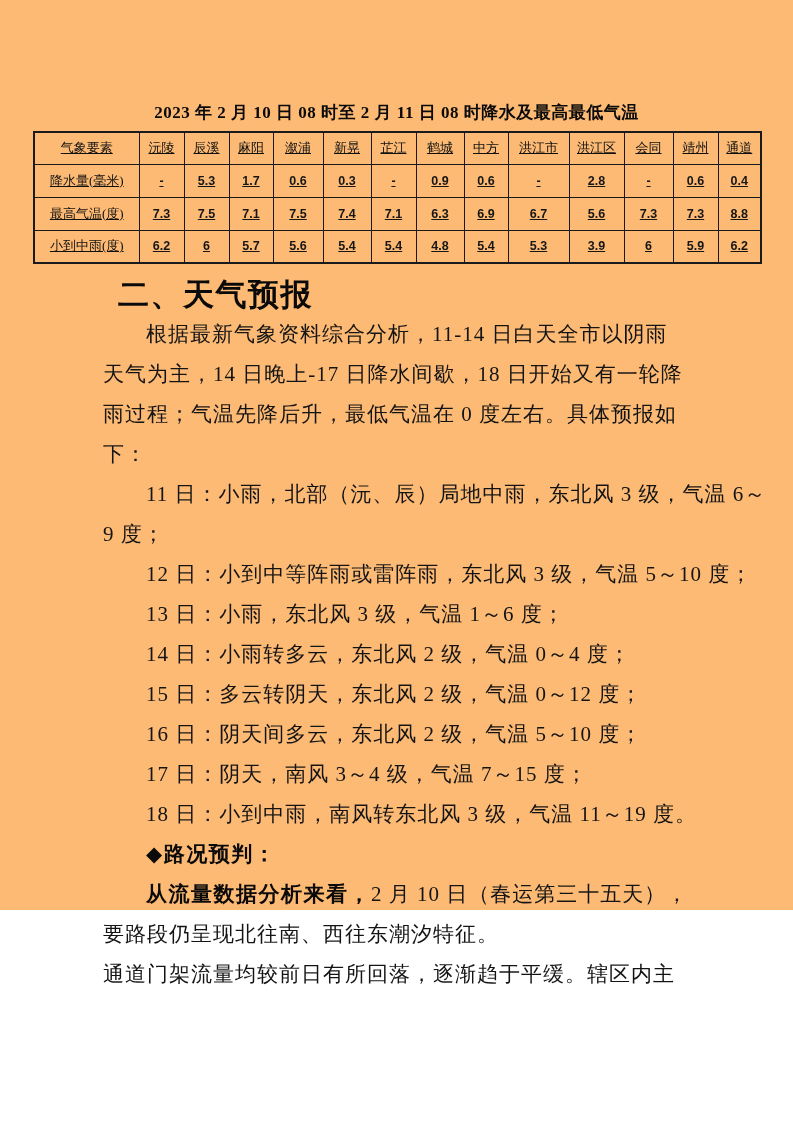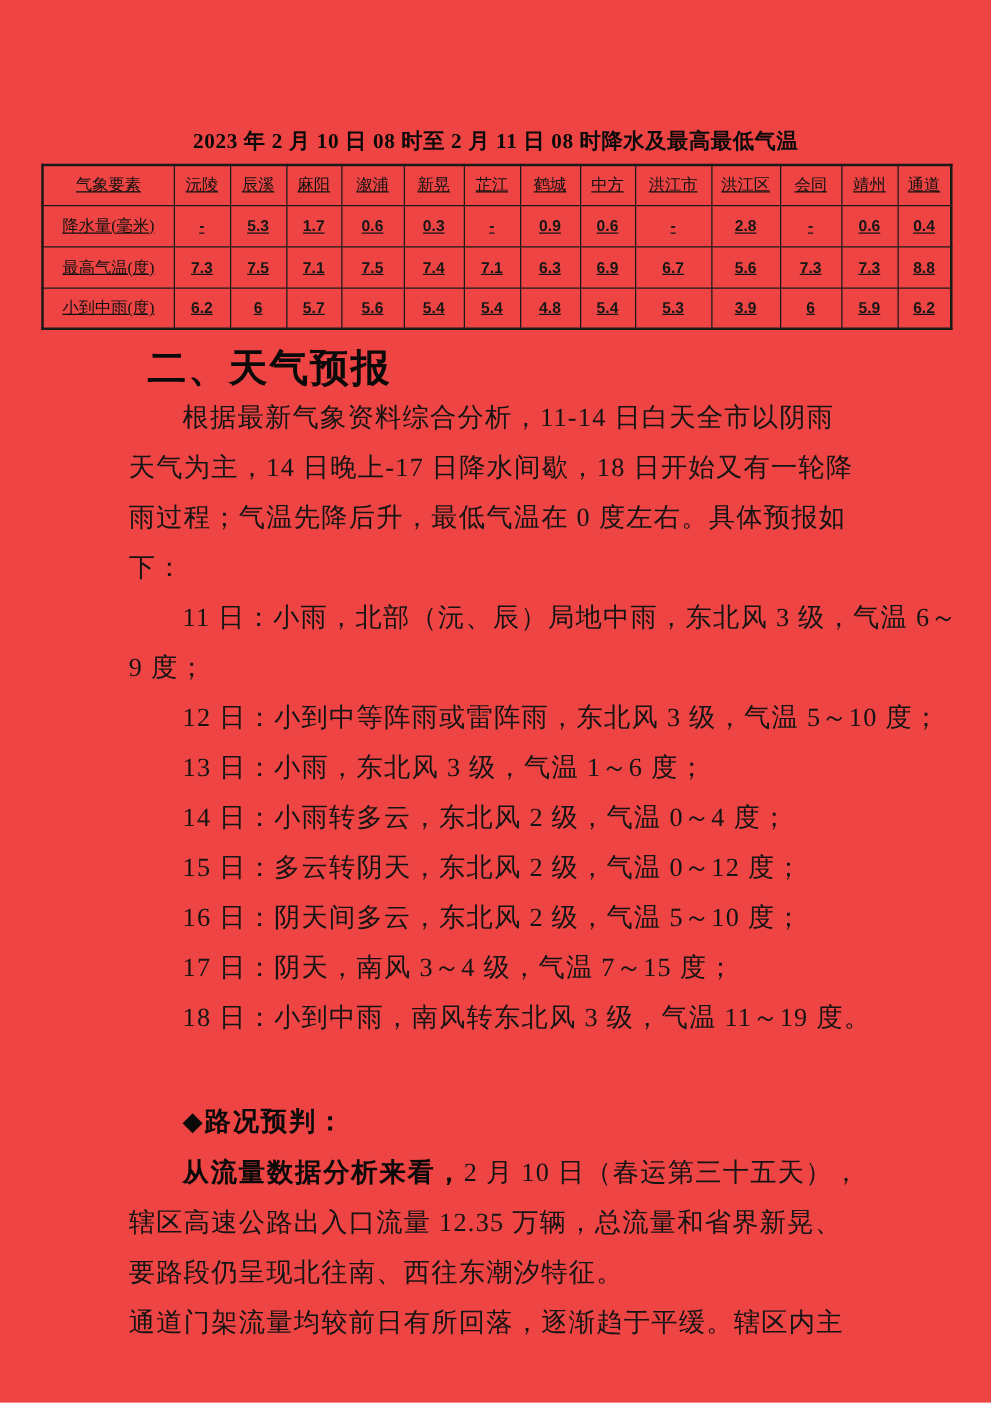--- a/index.html
+++ b/index.html
@@ -3,21 +3,21 @@
 <meta charset="utf-8">
 <style>
   * { box-sizing: border-box; margin: 0; padding: 0; }
   html, body { background: #ffffff; }
   body {
     width: 793px; height: 1122px;
     font-family: "Liberation Serif", "DejaVu Serif", serif;
     color: #111;
     overflow: hidden;
   }
-  .page { position: relative; width: 793px; height: 1122px; background: #ef4444; }
+  .page { position: relative; width: 793px; height: 910px; background: #fdba74; }
 
   .doc-title {
     padding-top: 101px;
     text-align: center;
     font-size: 17px;
     font-weight: 700;
     letter-spacing: 0.5px;
     color: #0a0a0a;
     font-family: "Liberation Serif", "DejaVu Serif", serif;
   }
@@ -67,21 +67,20 @@
     color: #0a0a0a;
     font-family: "Liberation Sans", "DejaVu Sans", sans-serif;
   }
   .line { height: 40px; white-space: nowrap; }
   .indent { padding-left: 43px; }
   .hei-bold {
     font-weight: 700;
     font-family: "Liberation Sans", "DejaVu Sans", sans-serif;
     color: #0a0a0a;
     letter-spacing: 1.5px;
-    margin-top: 44px;
   }
 </style>
 </head>
 <body>
 
 <div class="page">
 
   <div class="doc-title">2023 年 2 月 10 日 08 时至 2 月 11 日 08 时降水及最高最低气温</div>
 
   <table class="weather-table">
@@ -187,19 +186,18 @@
     <div class="line indent">14 日：小雨转多云，东北风 2 级，气温 0～4 度；</div>
     <div class="line indent">15 日：多云转阴天，东北风 2 级，气温 0～12 度；</div>
     <div class="line indent">16 日：阴天间多云，东北风 2 级，气温 5～10 度；</div>
     <div class="line indent">17 日：阴天，南风 3～4 级，气温 7～15 度；</div>
     <div class="line indent">18 日：小到中雨，南风转东北风 3 级，气温 11～19 度。</div>
 
     <div class="line indent hei-bold">◆路况预判：</div>
 
     <div class="line indent"><span class="hei-bold">从流量数据分析来看，</span><span>2 月 10 日（春运第三十五天），</span></div>
 
-    <div class="line">辖区高速公路出入口流量 12.35 万辆，总流量和省界新晃、</div>
     <div class="line">要路段仍呈现北往南、西往东潮汐特征。</div>
     <div class="line">通道门架流量均较前日有所回落，逐渐趋于平缓。辖区内主</div>
 
   </div>
 
 </div>
 
 </body></html>

